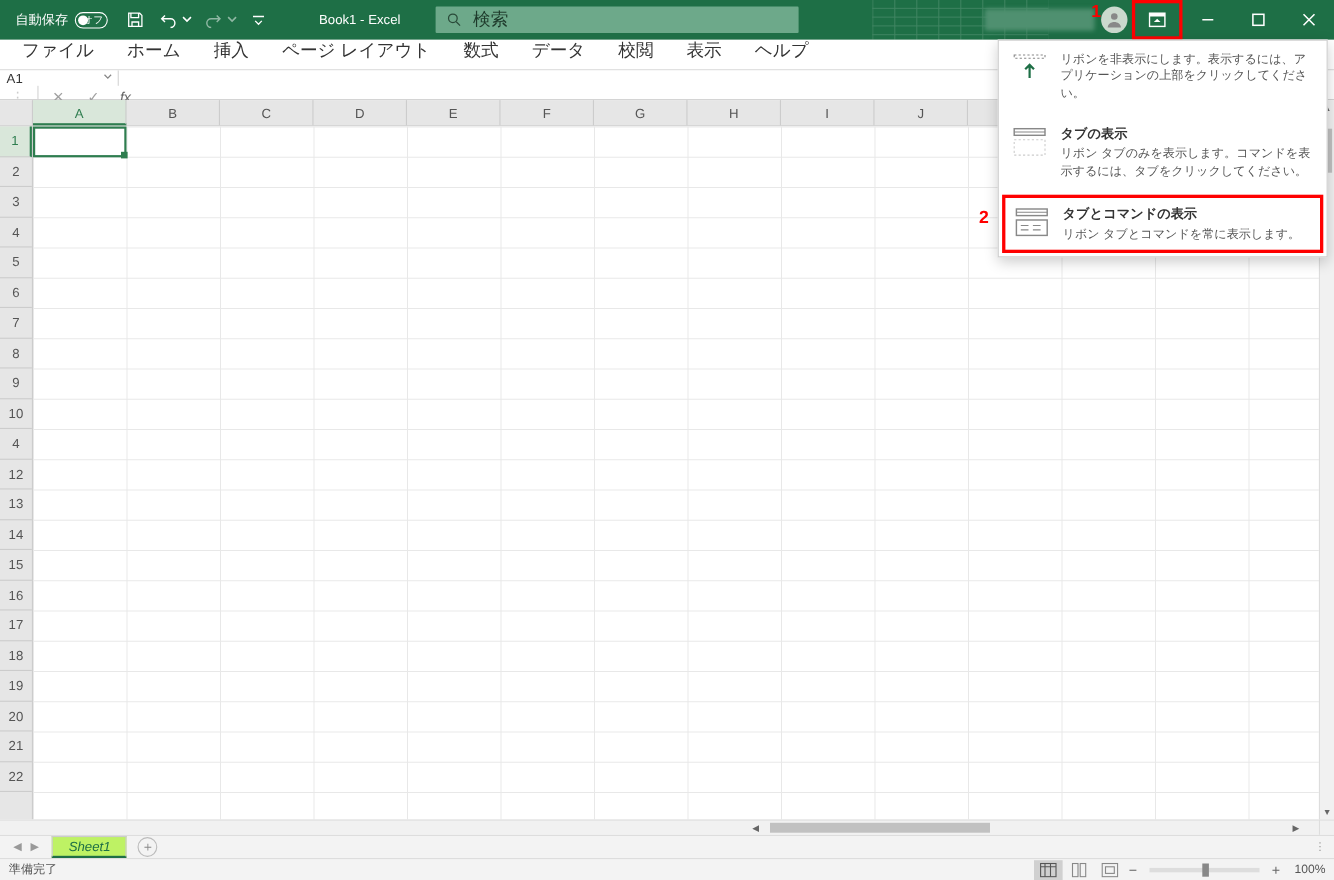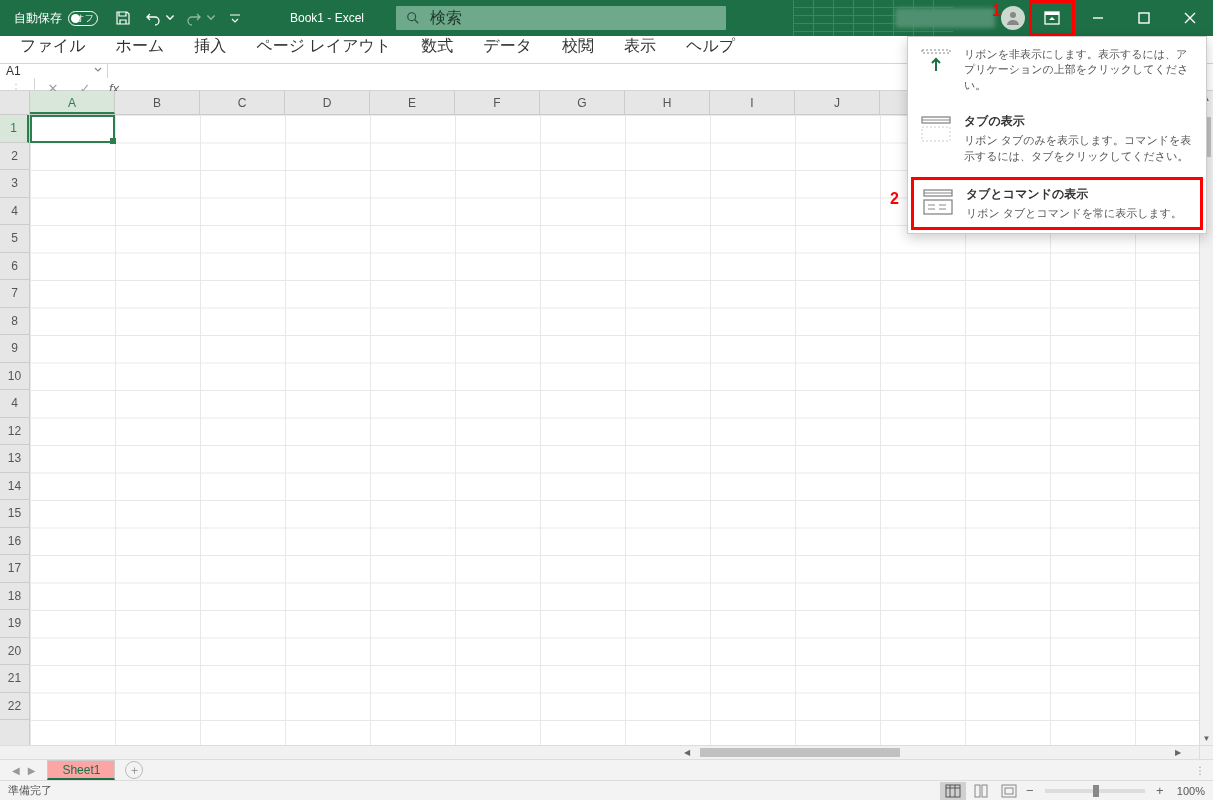--- a/index.html
+++ b/index.html
@@ -64,21 +64,21 @@
 .hscroll { position:absolute; bottom:0; left:0; right:14px; height:14px; background:#f1f1f1; border-top:1px solid #ddd;}
 .hscroll-inner { position:absolute; left:680px; right:14px; top:0; bottom:0;}
 .hscroll .thumb { position:absolute; left:20px; top:2px; bottom:2px; width:200px; background:#c1c1c1;}
 .hscroll .arrow { position:absolute; top:0; bottom:0; width:14px; display:flex; align-items:center; justify-content:center; font-size:8px; color:#666;}
 .hscroll .arrow.left{left:0;} .hscroll .arrow.right{right:0;}
 .scorner { position:absolute; bottom:0; right:0; width:14px; height:14px; background:#f1f1f1; border-left:1px solid #ddd; border-top:1px solid #ddd;}
 
 
 .sheet-bar { position:absolute; bottom:20px; left:0; right:0; height:21px; background:#f3f3f3; display:flex; align-items:center; border-top:1px solid #ddd;}
 .sheet-nav { padding:0 12px; display:flex; gap:8px; color:#999; font-size:10px;}
-.sheet-tab { background:#fca5a5; border:1px solid #ccc; border-bottom:2px solid #1e6f46; padding:2px 14px 1px; font-size:12px; color:#1e6f46; cursor:pointer;}
+.sheet-tab { background:#bef264; border:1px solid #ccc; border-bottom:2px solid #1e6f46; padding:2px 14px 1px; font-size:12px; color:#1e6f46; cursor:pointer;font-style:italic;}
 .new-sheet { margin-left:10px; width:18px; height:18px; border:1px solid #bbb; border-radius:50%; display:flex; align-items:center; justify-content:center; font-size:12px; color:#888; cursor:pointer;}
 .sheet-bar .drag-dots { margin-left:auto; margin-right:6px; color:#999; letter-spacing:2px; font-size:10px;}
 
 
 .statusbar { position:absolute; bottom:0; left:0; right:0; height:20px; background:#f3f3f3; border-top:1px solid #ddd; display:flex; align-items:center; font-size:11px; color:#555; padding:0 8px;}
 .statusbar .spacer { flex:1; }
 .view-btn { width:26px; height:18px; display:flex; align-items:center; justify-content:center; cursor:pointer; margin:0 1px;}
 .view-btn svg{width:16px;height:14px;}
 .view-btn.active{background:#d0d0d0;}
 .zoom-slider { width:100px; height:4px; background:#ddd; margin:0 8px; position:relative;}

